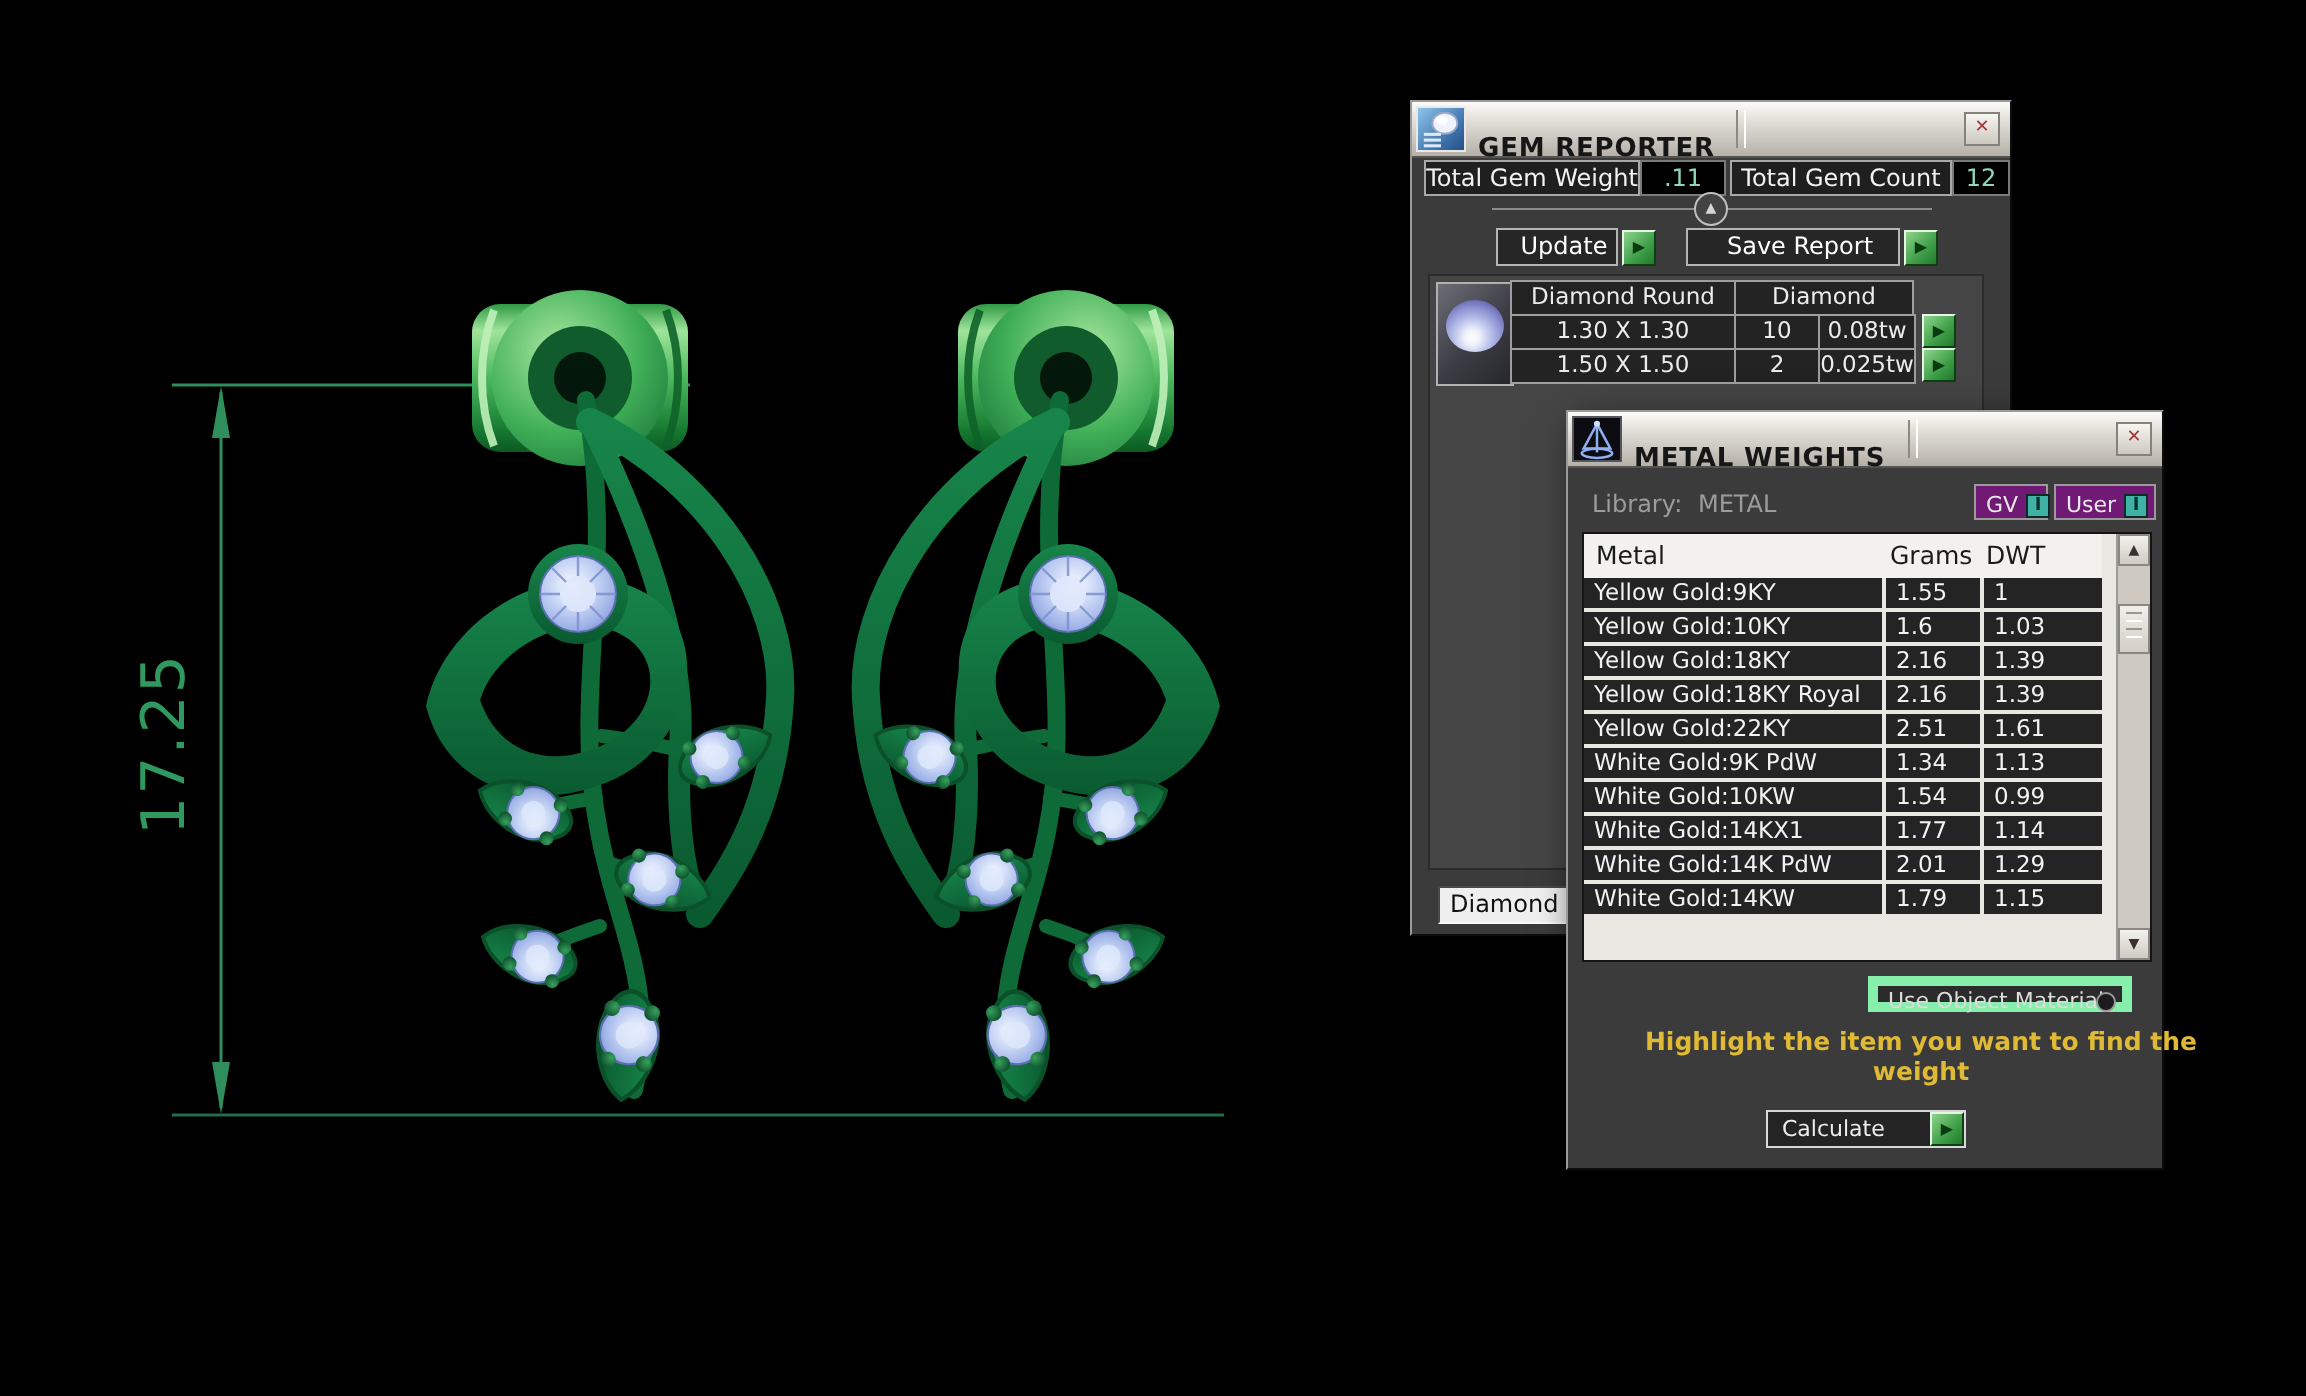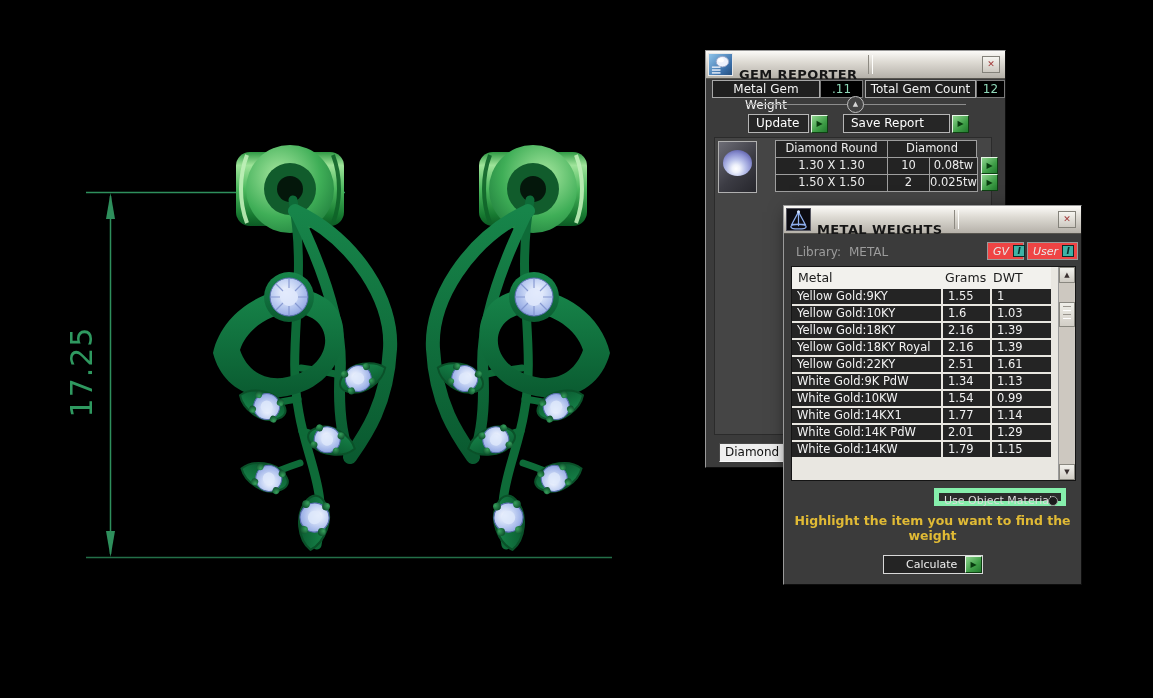--- a/index.html
+++ b/index.html
@@ -24,52 +24,52 @@
   .closebtn{position:absolute;right:5px;top:5px;width:16px;height:15px;
         background:linear-gradient(#f6f5f0,#cdc9c1);border:1px solid #84827a;
         color:#a23a3a;font-size:9px;font-weight:bold;line-height:14px;text-align:center;}
 
   
   .lbl{position:absolute;background:#1f1f1f;border:1px solid #a8a8a8;color:#f2f2f2;
        font-size:12px;line-height:16px;text-align:center;box-sizing:border-box;}
   .val{position:absolute;background:#000;border:1px solid #7a7a7a;color:#8fd8b8;
        font-size:12px;line-height:16px;text-align:center;box-sizing:border-box;}
   .btn{position:absolute;background:#262626;border:1px solid #b5b5b5;color:#fff;
-       font-size:12px;line-height:17px;padding-left:7px;box-sizing:border-box;}
+       font-size:12px;line-height:17px;padding-left:7px;box-sizing:border-box;text-align:center;}
   .garrow{position:absolute;width:17px;height:18px;box-sizing:border-box;
        background:linear-gradient(135deg,#8ed48e 0%,#3f9e47 60%,#217a2e 100%);
        border:1px solid #0e3f12;border-left-color:#e6f6e6;border-top-color:#e6f6e6;
        color:#083c0f;font-size:8px;line-height:16px;text-align:center;}
   .sep{position:absolute;left:40px;top:53px;width:220px;height:1px;background:#8c8c8c;}
   .collapsebtn{position:absolute;left:141px;top:45px;width:17px;height:17px;border-radius:50%;
        background:#434343;border:1px solid #c0c0c0;color:#d5d5d5;font-size:7px;line-height:15px;
        text-align:center;box-sizing:border-box;}
   .grpanel{position:absolute;left:8px;top:86px;width:278px;height:298px;background:#454545;
        border:1px solid #2b2b2b;box-sizing:border-box;}
   .grthumb{position:absolute;left:12px;top:90px;width:39px;height:52px;box-sizing:border-box;
        background:linear-gradient(135deg,#6d6d76 0%,#3c3c44 55%,#26262c 100%);border:1px solid #b0b0b0;}
   .grball{position:absolute;left:4px;top:8px;width:29px;height:26px;border-radius:50%;
        background:radial-gradient(circle at 45% 72%, #ffffff 0%, #eef1fb 16%, #b9c1ea 38%, #8a8fd0 62%, #5d5fa8 82%, #45477f 100%);}
-  .grtable{position:absolute;left:50px;top:90px;padding-left:20px;}
+  .grtable{position:absolute;left:50px;top:90px;}
   .grrow{display:flex;height:17px;}
   .grcell{box-sizing:border-box;border:1px solid #9e9e9e;background:#232323;color:#ececec;
        font-size:11.5px;line-height:15px;text-align:center;margin-left:-1px;margin-top:-1px;white-space:nowrap;}
   .w-size{width:113px}.w-span{width:90px}.w-count{width:43px}.w-weight{width:49px}
   .garrowF{width:17px;height:17px;margin-left:3px;margin-top:-1px;box-sizing:border-box;flex:none;
        background:linear-gradient(135deg,#8ed48e 0%,#3f9e47 60%,#217a2e 100%);
        border:1px solid #0e3f12;border-left-color:#e6f6e6;border-top-color:#e6f6e6;
        color:#083c0f;font-size:8px;line-height:15px;text-align:center;}
   .dropdown{position:absolute;left:13px;top:392px;width:76px;height:19px;background:#efefef;
        border:1px solid;border-color:#4a4a4a #fafafa #fafafa #4a4a4a;color:#111;
        font-size:12px;line-height:17px;padding-left:5px;box-sizing:border-box;}
 
   
   .mwlib{position:absolute;left:12px;top:39px;color:#9c9c9c;font-size:12px;}
-  .toggle{position:absolute;height:18px;background:#ef4444;border:1px solid #9a9a9a;color:#e8e8e8;
-       font-size:11px;box-sizing:border-box;display:flex;align-items:center;padding:0 2px 0 5px;gap:4px;font-style:italic;}
+  .toggle{position:absolute;height:18px;background:#701a75;border:1px solid #9a9a9a;color:#e8e8e8;
+       font-size:11px;box-sizing:border-box;display:flex;align-items:flex-end;padding:0 2px 0 5px;gap:4px;}
   #gvToggle{left:203px;top:36px;width:37px;}
   #userToggle{left:243px;top:36px;width:51px;}
   .ind{width:12px;height:12px;background:#3fb2a6;border:1px solid #0c2b28;color:#07302c;
        font-size:9px;font-weight:bold;line-height:11px;text-align:center;flex:none;box-sizing:border-box;}
   .mwtable{position:absolute;left:7px;top:60px;width:285px;height:215px;background:#e9e7e1;
        border:1px solid #141414;box-sizing:border-box;}
   .mwhead{position:absolute;left:0;top:0;width:259px;height:22px;background:#f2f1ed;color:#1a1a1a;font-size:12.5px;}
   .mwhead span{position:absolute;top:3px;}
   .h-metal{left:6px}.h-grams{left:153px}.h-dwt{left:201px}
   .mwbody{position:absolute;left:0;top:22px;width:259px;height:191px;overflow:hidden;background:#e9e7e1;}
@@ -83,24 +83,24 @@
        background:linear-gradient(#f2f1ec,#cfcbc3);border:1px solid #8a8880;
        color:#3a3030;font-size:7px;text-align:center;line-height:14px;}
   #sbUp{top:0}#sbDown{bottom:0}
   .sthumb{position:absolute;left:0;top:35px;width:16px;height:25px;box-sizing:border-box;
        background:linear-gradient(#f0efe9,#d2cec6);border:1px solid #8a8880;}
   .sthumb .grip{margin:3px 3px 0;height:3px;border-top:1px solid #9a968e;border-bottom:1px solid #fff;}
   .useobj{position:absolute;left:150px;top:282px;width:132px;height:18px;background:#2b2b2b;
        border:5px solid #86efac;color:#dcdcdc;font-size:11px;line-height:16px;padding-left:5px;box-sizing:border-box;}
   .useobj .circ{position:absolute;right:3px;top:3px;width:10px;height:10px;border-radius:50%;
        border:1px solid #9a9a9a;background:#1c1c1c;box-sizing:border-box;}
-  .instr{position:absolute;left:0;width:100%;text-align:center;color:#e0ba35;font-weight:bold;font-size:12.5px;}
+  .instr{position:absolute;left:0;width:100%;text-align:center;color:#e0ba35;font-weight:bold;font-size:12.5px;padding-left:28px;}
   #instr1{top:307px}#instr2{top:321px}
   .calcbtn{position:absolute;left:99px;top:349px;width:100px;height:19px;background:#242424;
-       border:1px solid #d8d8d8;color:#eee;font-size:11px;line-height:17px;padding-left:22px;box-sizing:border-box;}
+       border:1px solid #d8d8d8;color:#eee;font-size:11px;line-height:17px;padding-left:7px;box-sizing:border-box;}
   .calcbtn .garrow{right:0;top:0;width:17px;height:17px;line-height:15px;}
 </style>
 </head>
 <body>
 
 <div class="stage">
 <svg width="1153" height="698" viewBox="0 0 1153 698">
   <defs>
     <linearGradient id="vine" x1="0" y1="0" x2="0" y2="1">
       <stop offset="0" stop-color="#17854a"></stop>
@@ -225,21 +225,21 @@
         <rect x="3" y="13" width="9" height="1.6" fill="#dfe8f5"></rect>
         <rect x="3" y="16" width="9" height="1.6" fill="#dfe8f5"></rect>
         <rect x="3" y="19" width="9" height="1.6" fill="#dfe8f5"></rect>
       </svg>
     </span>
     <span class="ttext">GEM REPORTER</span>
     <span class="tdivider"></span>
     <span class="closebtn">✕</span>
   </div>
 
-  <div class="lbl" style="left:6px;top:29px;width:108px;height:18px">Metal Gem Weight</div>
+  <div class="lbl" style="left:6px;top:29px;width:108px;height:18px">Total Gem Weight</div>
   <div class="val" style="left:114px;top:29px;width:43px;height:18px">.11</div>
   <div class="lbl" style="left:159px;top:29px;width:111px;height:18px">Total Gem Count</div>
   <div class="val" style="left:270px;top:29px;width:29px;height:18px">12</div>
 
   <div class="sep"></div>
   <div class="collapsebtn">▲</div>
 
   <div class="btn" style="left:42px;top:63px;width:61px;height:19px">Update</div>
   <div class="garrow" style="left:105px;top:64px">▶</div>
   <div class="btn" style="left:137px;top:63px;width:107px;height:19px">Save Report</div>

